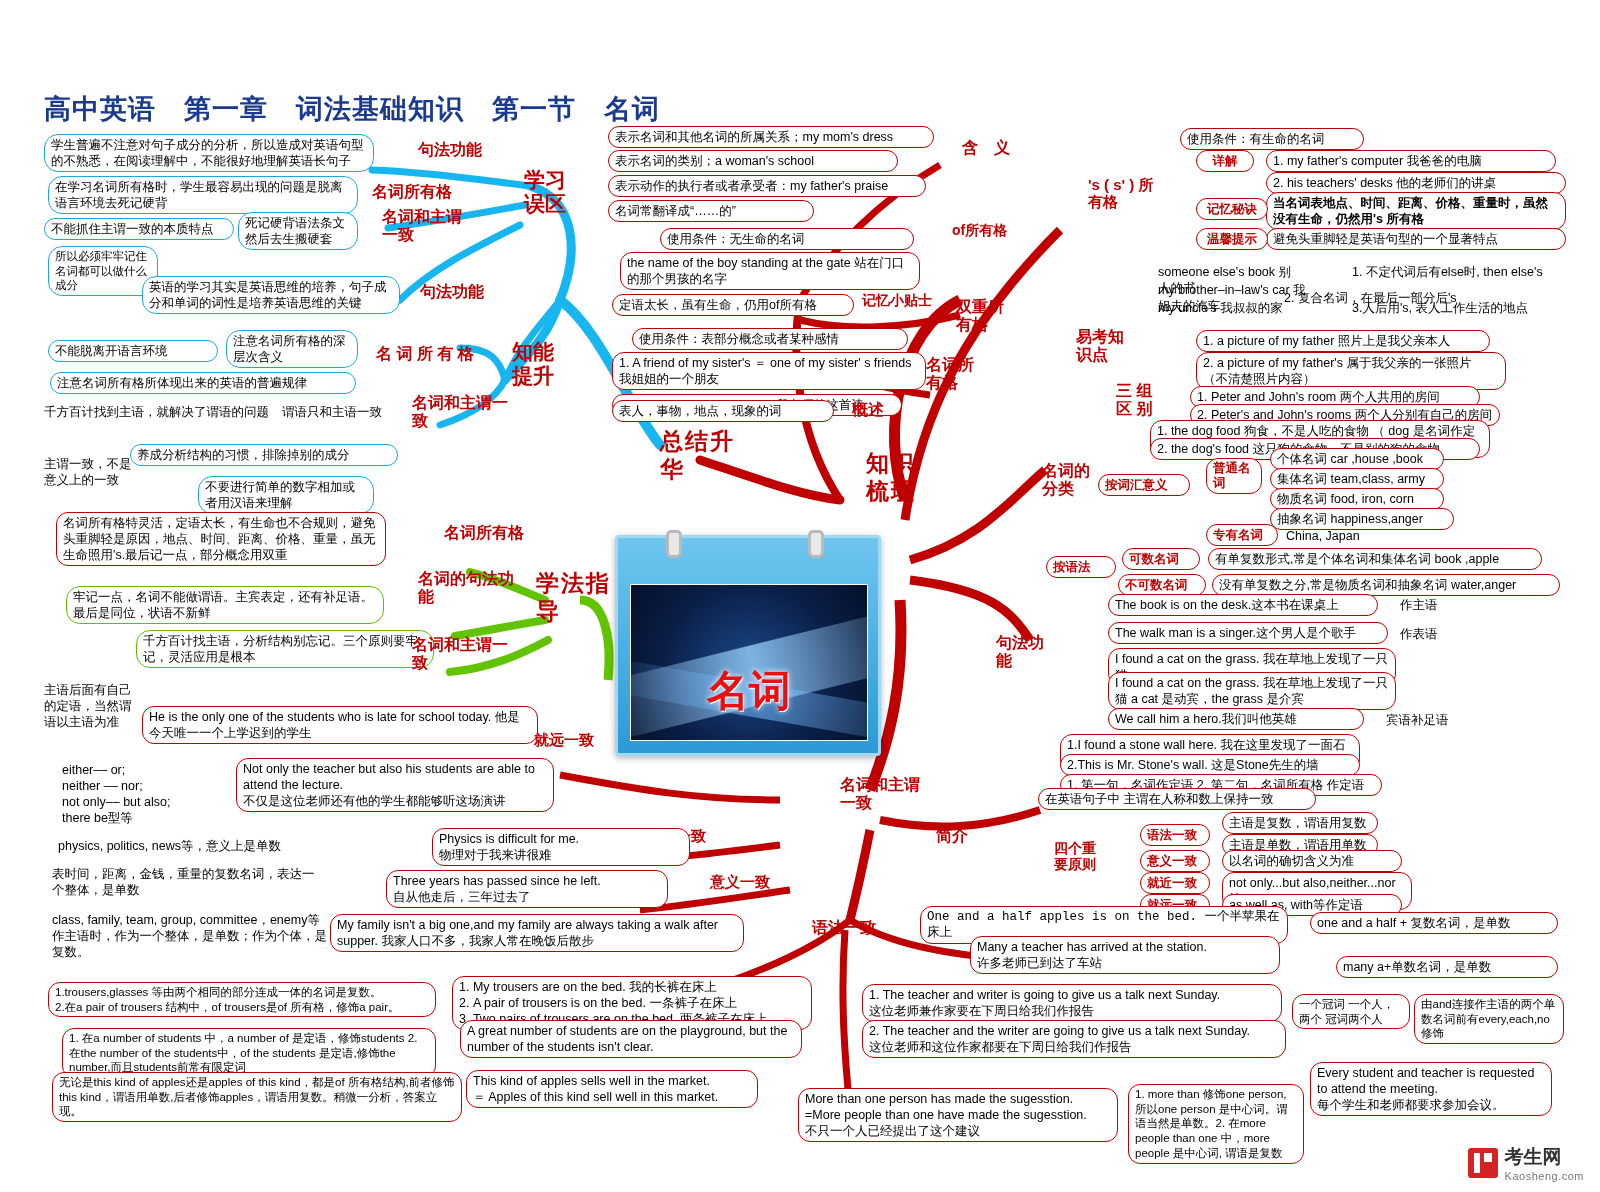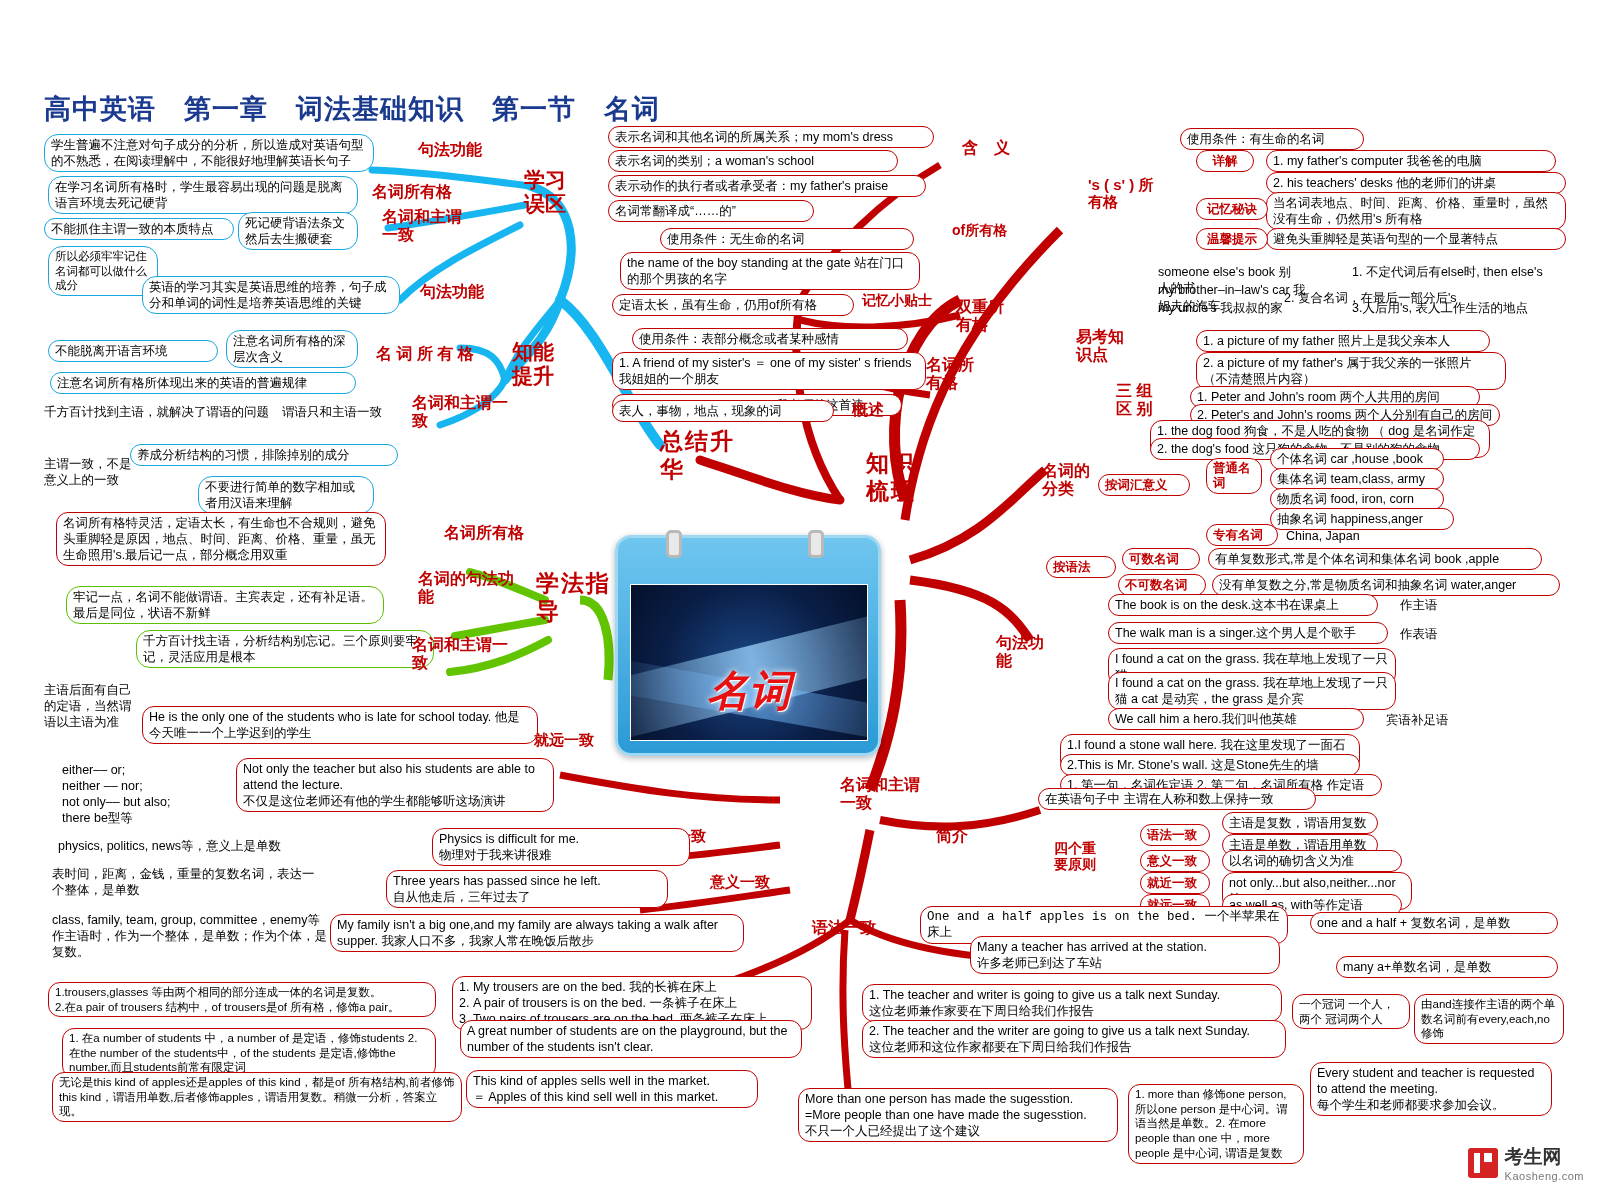--- a/index.html
+++ b/index.html
@@ -13,22 +13,22 @@
   .boxb{border:1.6px solid #1aa7e0;border-radius:14px;background:#fff;padding:2px 6px;}
   .boxg{border:1.6px solid #5cc000;border-radius:14px;background:#fff;padding:2px 6px;}
   .plain{background:transparent;}
   .title{font-size:27px;font-weight:bold;color:#1a3a8f;letter-spacing:1px;}
   .big{font-size:21px;font-weight:bold;color:#c00000;}
   .big2{font-size:23px;font-weight:bold;color:#c00000;}
   .med{font-size:16px;font-weight:bold;color:#c00000;}
   .sm{font-size:12.5px;}
   .xs{font-size:11.5px;}
   .imgcard{position:absolute;left:615px;top:535px;width:260px;height:215px;
-           background:linear-gradient(#6fc6ef,#2b9ad6);border:3px solid #9fd8f2;border-radius:16px;
-           box-shadow:0 2px 6px rgba(0,0,0,.3);font-style:italic;}
+           background:linear-gradient(#6fc6ef,#2b9ad6);border:3px solid #9fd8f2;border-radius:4px;
+           box-shadow:0 2px 6px rgba(0,0,0,.3);}
   .imgcard .photo{position:absolute;left:12px;top:46px;width:236px;height:155px;
            background:radial-gradient(circle at 50% 55%, #1b4a8a 0%, #0a1e46 60%, #04102a 100%);
            border:1px solid #fff;overflow:hidden;}
   .imgcard .photo:before{content:"";position:absolute;left:-40px;top:60px;width:330px;height:60px;
            background:linear-gradient(90deg,rgba(255,255,255,0),rgba(160,215,255,.75),rgba(255,255,255,0));
            transform:rotate(-14deg);}
   .imgcard .photo:after{content:"";position:absolute;left:-30px;top:100px;width:330px;height:34px;
            background:linear-gradient(90deg,rgba(255,255,255,0),rgba(120,190,255,.55),rgba(255,255,255,0));
            transform:rotate(10deg);}
   .imgcard .cap{position:absolute;left:0;top:78px;width:236px;text-align:center;font-size:42px;
@@ -147,21 +147,21 @@
   <div class="txt sm box" style="left:612px;top:394px;width:290px;">2. the poem of my teacher's 我老师的这首诗</div>
   <div class="txt med" style="left:956px;top:298px;width:56px;line-height:1.15;">双重所有格</div>
   <div class="txt med" style="left:926px;top:356px;width:56px;line-height:1.15;">名词所有格</div>
 
   <div class="txt sm box" style="left:612px;top:400px;width:222px;">表人，事物，地点，现象的词</div>
   <div class="txt med" style="left:852px;top:400px;width:56px;">概述</div>
 
   <div class="txt sm box" style="left:1180px;top:128px;width:184px;">使用条件：有生命的名词</div>
   <div class="txt sm box" style="left:1266px;top:150px;width:290px;">1. my father's computer 我爸爸的电脑</div>
   <div class="txt sm box" style="left:1266px;top:172px;width:300px;">2. his teachers' desks 他的老师们的讲桌</div>
-  <div class="txt sm box" style="left:1266px;top:192px;width:300px;">当名词表地点、时间、距离、价格、重量时，虽然没有生命，仍然用's 所有格</div>
+  <div class="txt sm box" style="left:1266px;top:192px;width:300px;font-weight:bold;">当名词表地点、时间、距离、价格、重量时，虽然没有生命，仍然用's 所有格</div>
   <div class="txt sm box" style="left:1266px;top:228px;width:300px;">避免头重脚轻是英语句型的一个显著特点</div>
   <div class="txt med" style="left:1088px;top:176px;width:66px;line-height:1.15;font-size:15px;">'s ( s' ) 所有格</div>
   <div class="txt sm box" style="left:1196px;top:150px;width:58px;text-align:center;color:#c00000;font-weight:bold;">详解</div>
   <div class="txt sm box" style="left:1196px;top:198px;width:72px;text-align:center;color:#c00000;font-weight:bold;">记忆秘诀</div>
   <div class="txt sm box" style="left:1196px;top:228px;width:72px;text-align:center;color:#c00000;font-weight:bold;">温馨提示</div>
 
   <div class="txt sm plain" style="left:1158px;top:264px;width:140px;">someone else's book 别人的书</div>
   <div class="txt sm plain" style="left:1158px;top:282px;width:150px;">my brother–in–law's car 我姐夫的汽车</div>
   <div class="txt sm plain" style="left:1158px;top:300px;width:150px;">my uncle's 我叔叔的家</div>
   <div class="txt sm plain" style="left:1352px;top:264px;width:210px;">1. 不定代词后有else时, then else's</div>

